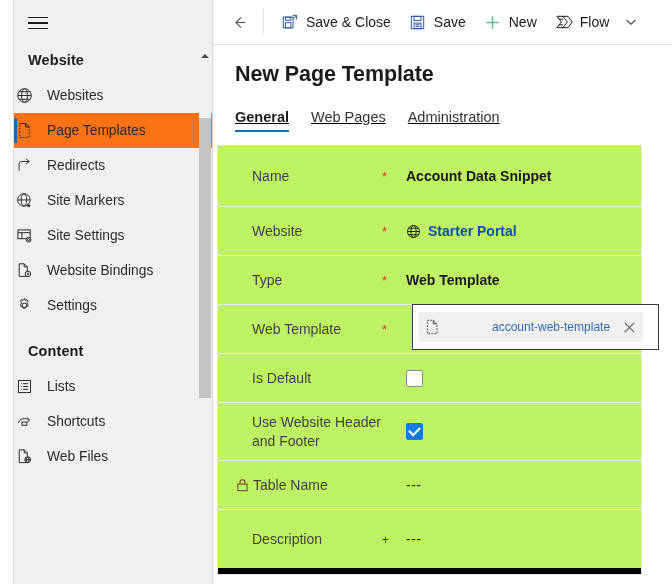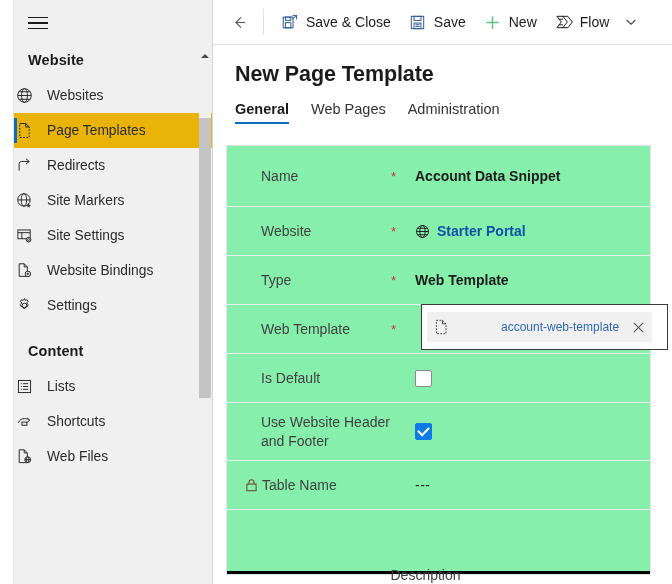--- a/index.html
+++ b/index.html
@@ -75,21 +75,21 @@
     position: relative;
     height: 35px;
     display: flex;
     align-items: center;
     padding-left: 0;
     cursor: pointer;
     color: #2b2b2b;
     font-size: 13.8px;
   }
   .nav-item.active {
-    background: #eab308;
+    background: #f97316;
   }
   .nav-item.active::before {
     content: "";
     position: absolute;
     left: 0; top: 5px; bottom: 5px;
     width: 3px;
     background: #0f6cbd;
   }
   .nav-ico {
     width: 20px; height: 20px;
@@ -184,22 +184,23 @@
     font-size: 21.5px;
     font-weight: 600;
     color: #1b1b1b;
     padding: 17px 0 0 22px;
     letter-spacing: -.1px;
   }
 
   .tabs {
     display: flex;
     padding-left: 22px;
-    margin-top: 14px;
+    margin-top: 22px;
     border-bottom: 0;
+    text-decoration: underline;
   }
   .tab {
     position: relative;
     font-size: 14.5px;
     color: #333333;
     padding: 0 0 7px 0;
     margin-right: 22px;
     cursor: pointer;
     white-space: nowrap;
   }
@@ -211,36 +212,36 @@
     content: "";
     position: absolute;
     left: 0; right: 0; bottom: 0;
     height: 2.5px;
     background: #0f6cbd;
   }
 
   
   .form-card {
     position: absolute;
-    left: 226px;
+    left: 217px;
     top: 145px;
     width: 425px;
     height: 430px;
     border: 1px solid #e6e6e6;
     border-top: 1px solid #e0e0e0;
-    background: #86efac;
+    background: #bef264;
   }
   .frow {
     display: flex;
     align-items: center;
     border-bottom: 1px solid #ededed;
     padding-left: 34px;
     position: relative;
   }
-  .frow:last-child { border-bottom: 3px solid #000000; flex-direction: column; }
+  .frow:last-child { border-bottom: 6px solid #000000; }
   .flabel {
     width: 130px;
     flex: 0 0 130px;
     font-size: 14px;
     color: #424242;
     line-height: 1.35;
     display: flex;
     align-items: center;
   }
   .flabel .lock {

